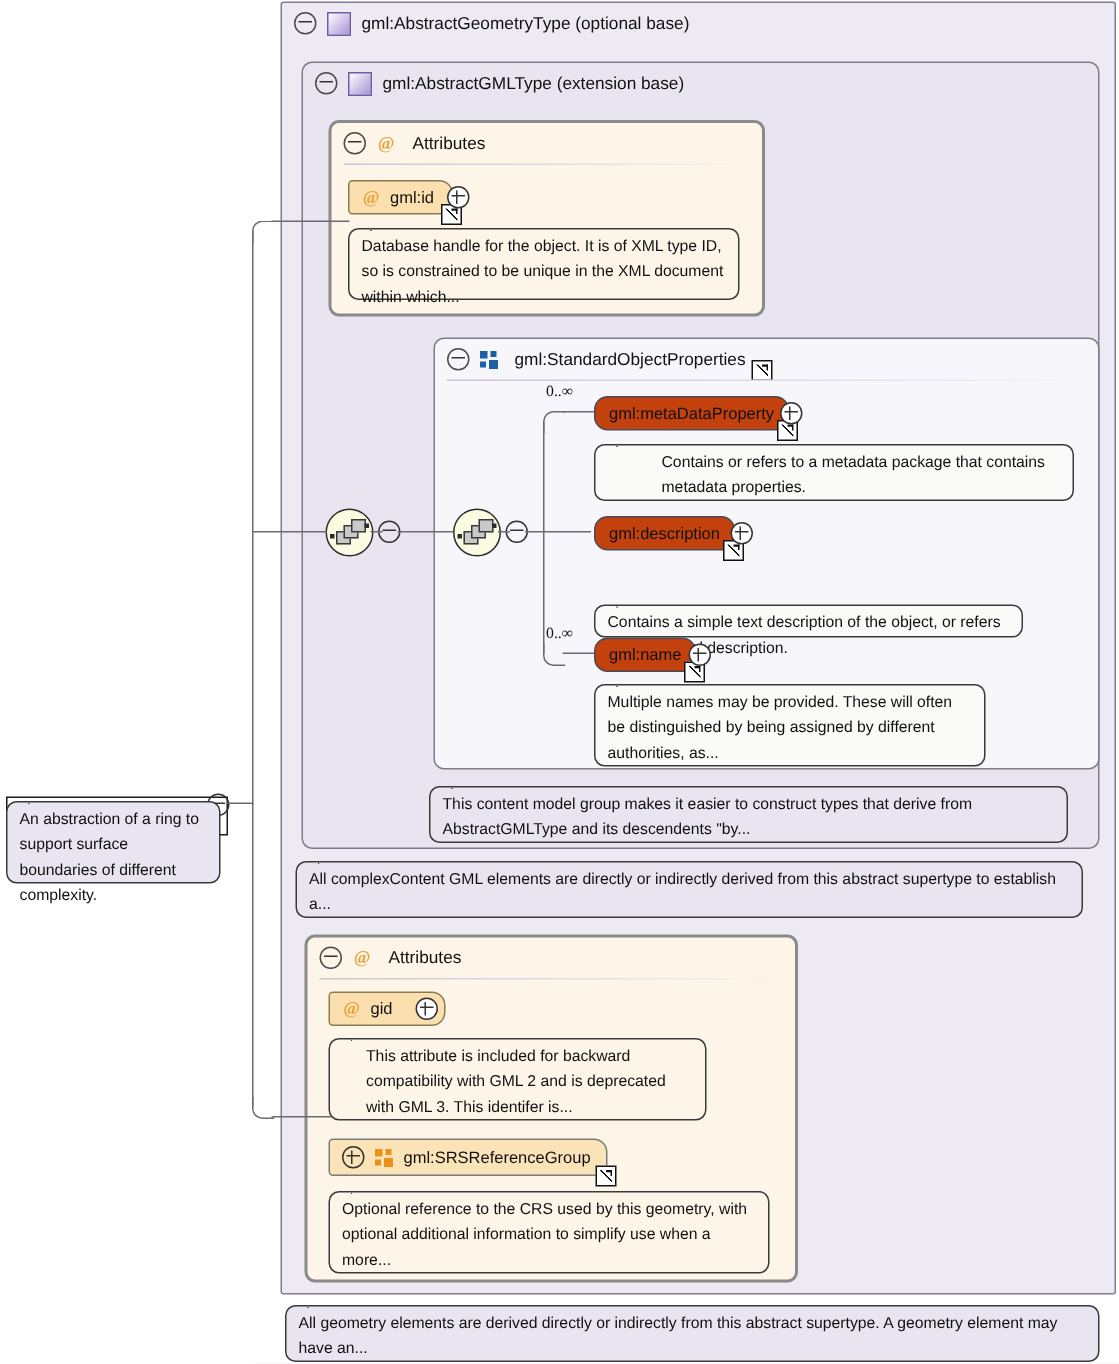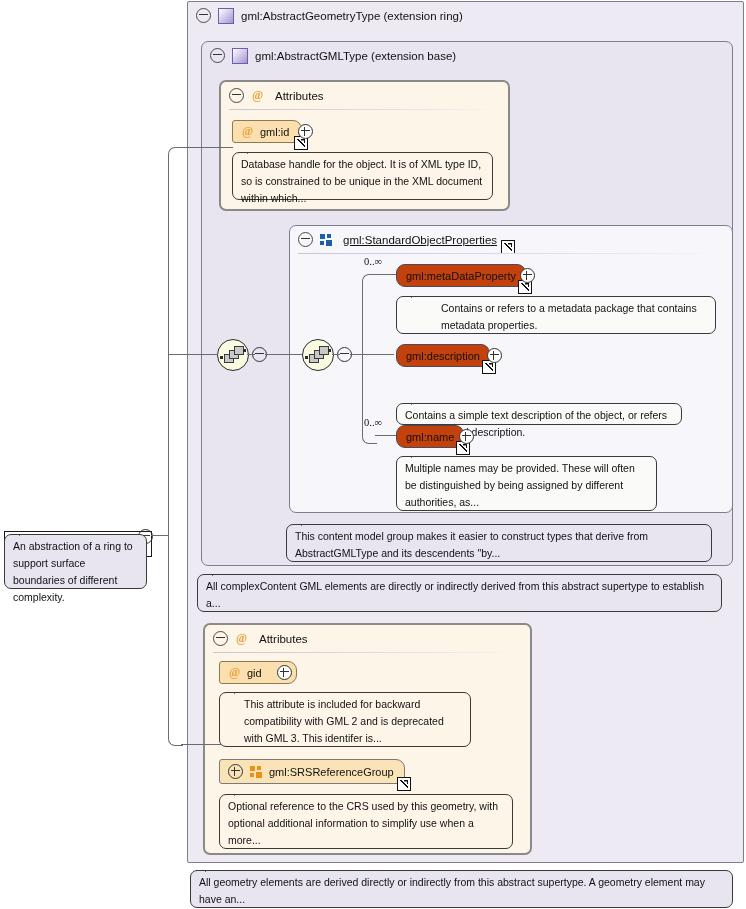--- a/index.html
+++ b/index.html
@@ -173,21 +173,21 @@
 </style>
 </head>
 <body>
 
 <div class="canvas">
 
   <div class="abs outerbox" style="left:187px;top:1px;width:557px;height:862px;">
     <div class="boxhdr">
       <span class="tgl"></span>
       <span class="ico-type"></span>
-      <span>gml:AbstractGeometryType (extension ring)</span>
+      <span>gml:AbstractGeometryType (optional base)</span>
     </div>
   </div>
 
   <div class="abs outerbox lilac" style="left:201px;top:41px;width:532px;height:525px;border-radius:7px;">
     <div class="boxhdr">
       <span class="tgl"></span>
       <span class="ico-type"></span>
       <span>gml:AbstractGMLType (extension base)</span>
     </div>
   </div>
@@ -215,21 +215,21 @@
 
   <div class="abs innerbox" style="left:289px;top:225px;width:444px;height:288px;">
     <div class="boxhdr">
       <span class="tgl"></span>
       <span class="ico-grp blue">
           <i></i>
           <i></i>
           <i></i>
           <i></i>
         </span>
-      <span style="margin-left:4px;position:relative;text-decoration:underline;">gml:StandardObjectProperties</span>
+      <span style="margin-left:4px;position:relative;">gml:StandardObjectProperties</span>
       <span class="extlink" style="position:relative;right:auto;bottom:auto;top:7px;left:-3px;"></span>
     </div>
     <div class="hdrsep"></div>
   </div>
 
   <div class="seq" style="left:302px;top:339px;">
     <span class="dot l"></span>
     <span class="sq a"></span>
     <span class="sq b"></span>
     <span class="sq c"></span>

